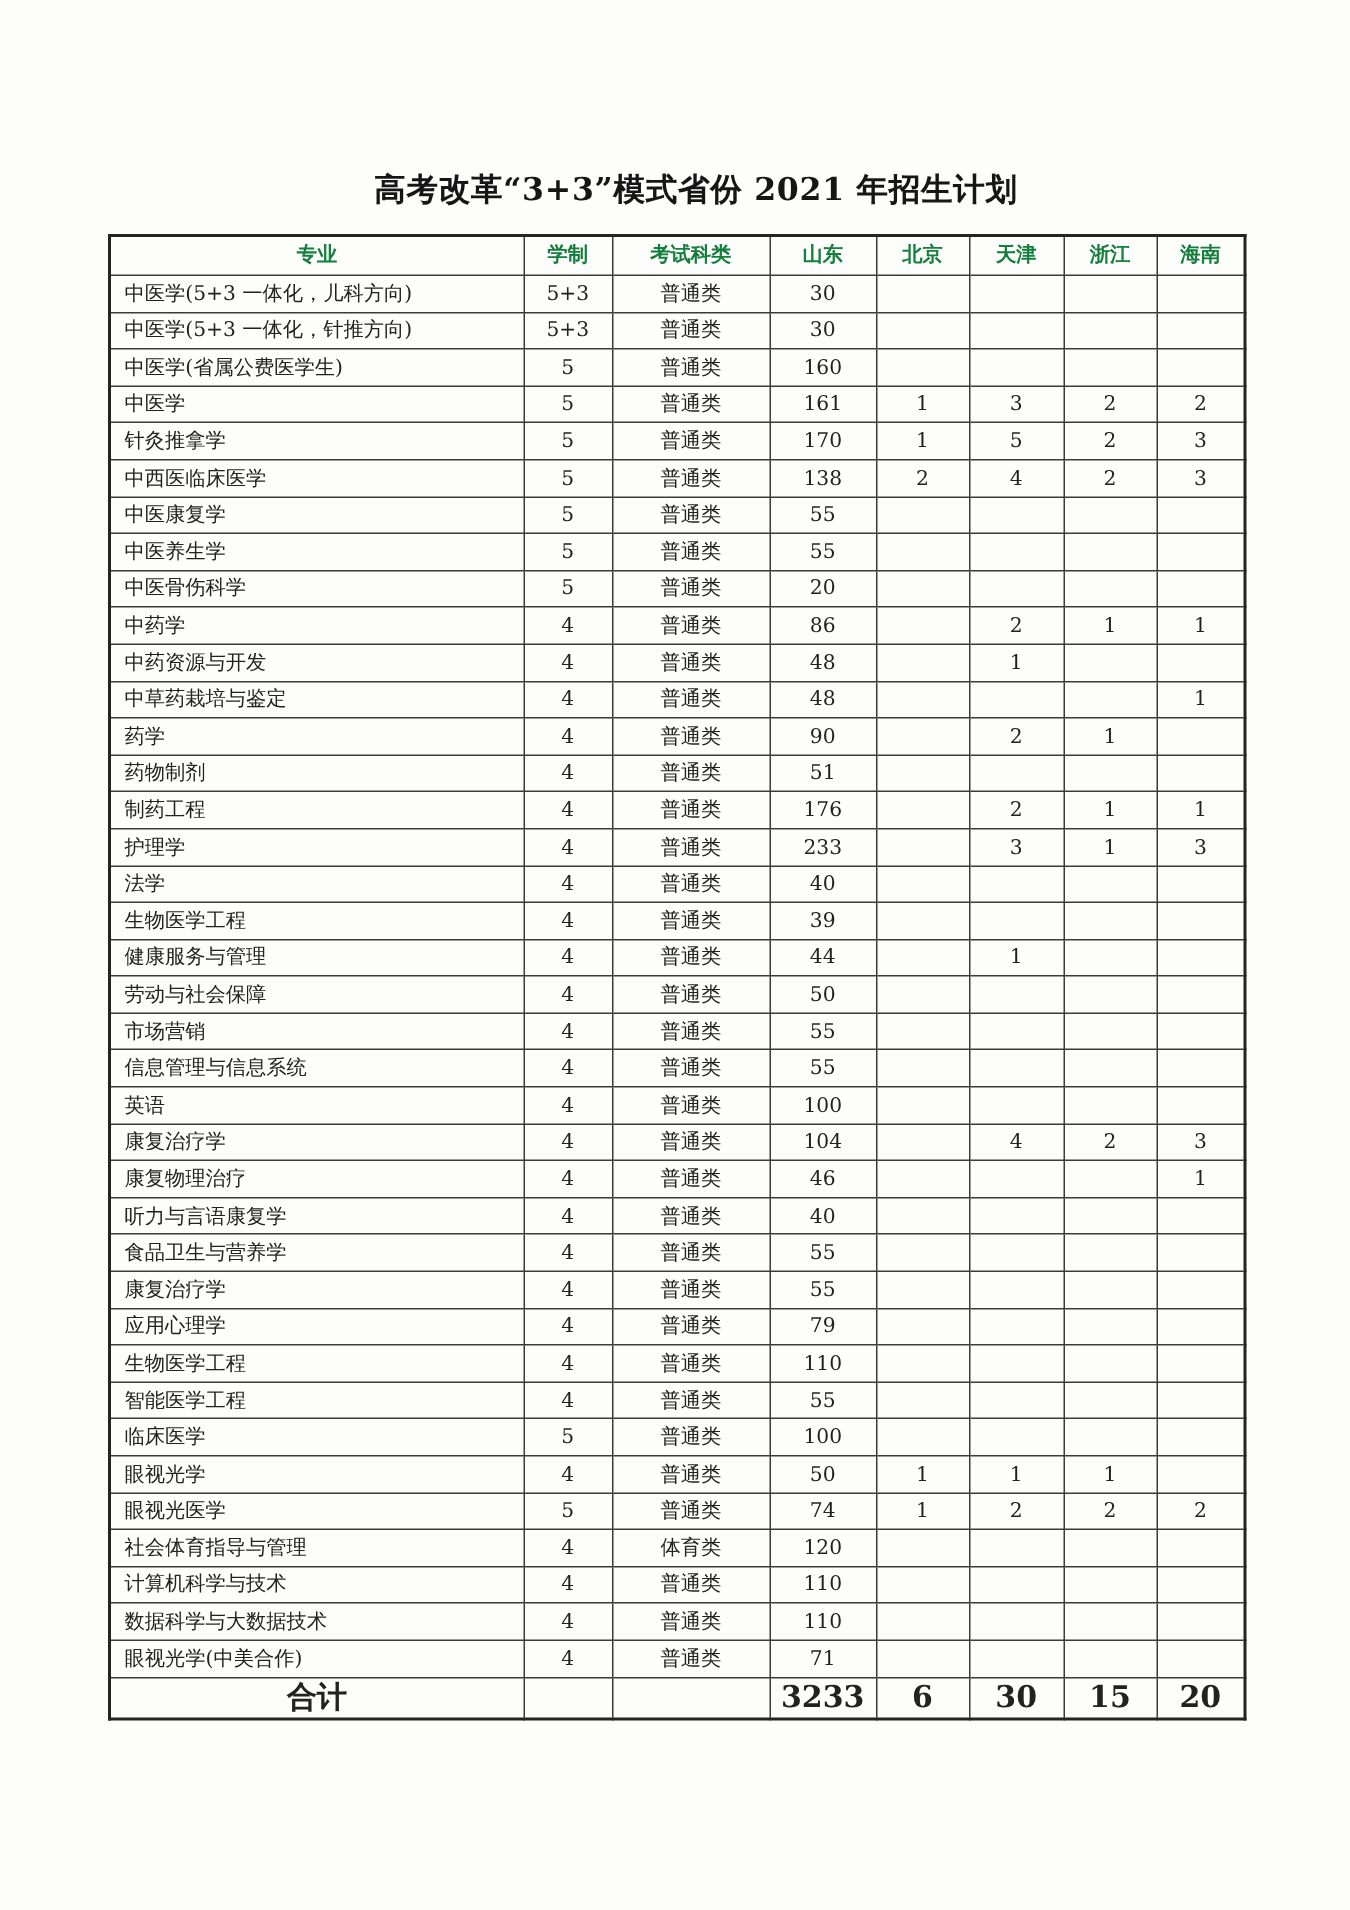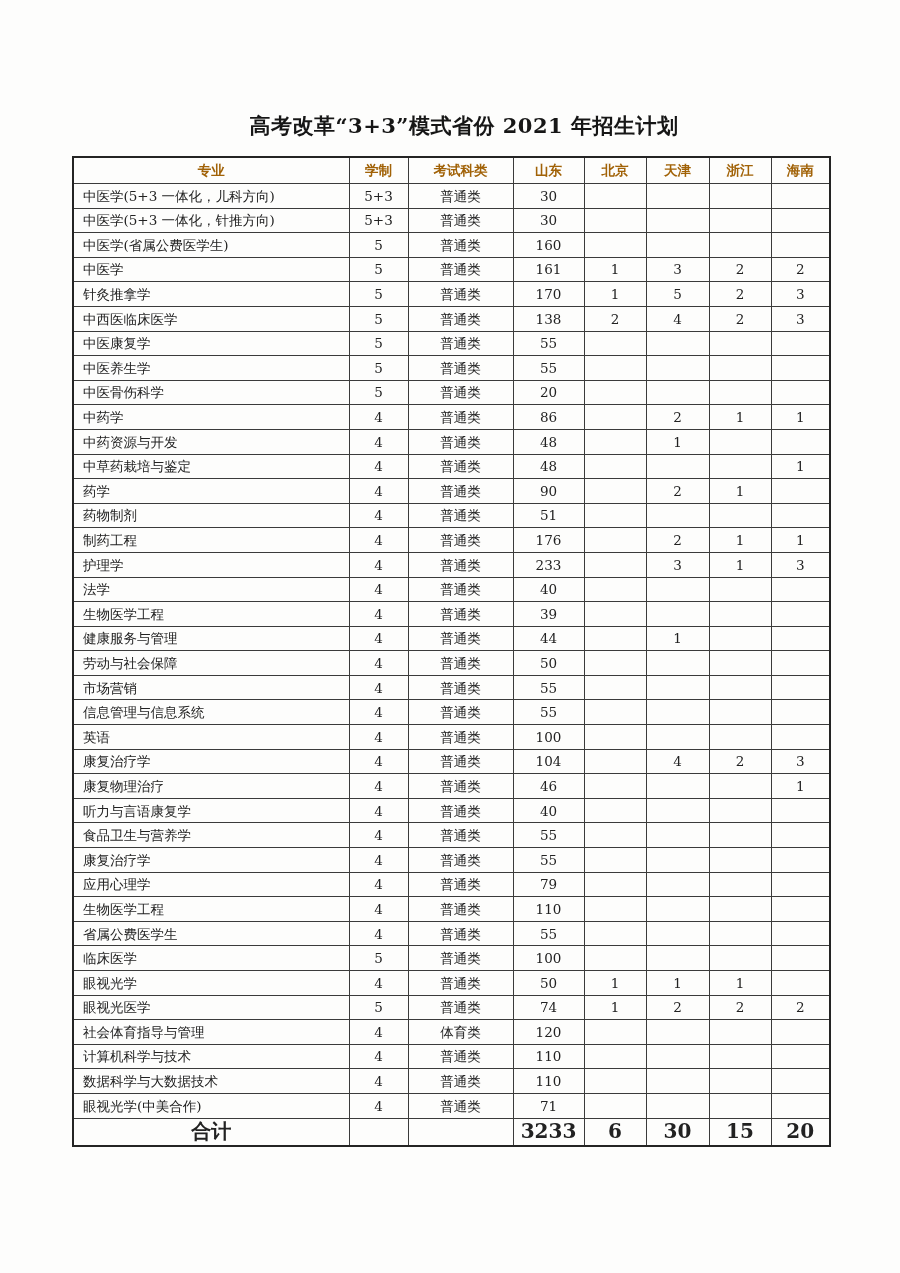--- a/index.html
+++ b/index.html
@@ -41,21 +41,21 @@
     font-size: 13.5px;
     line-height: 1.05;
     overflow: hidden;
     white-space: nowrap;
     color: #222222;
   }
   .plan-table th {
     font-weight: bold;
     text-align: center;
     height: 25px;
-    color: #a16207;
+    color: #15803d;
   }
   .plan-table td.left   { text-align: left;  padding-left: 9px; }
   .plan-table td.center { text-align: center; }
   .plan-table tfoot td  { font-weight: bold; height: 26px; font-size: 20px; }
 </style>
 </head>
 <body>
 
 <div class="page">
 
@@ -379,21 +379,21 @@
           <td class="left">生物医学工程</td>
           <td class="center">4</td>
           <td class="center">普通类</td>
           <td class="center">110</td>
           <td class="center"></td>
           <td class="center"></td>
           <td class="center"></td>
           <td class="center"></td>
         </tr>
         <tr>
-          <td class="left">省属公费医学生</td>
+          <td class="left">智能医学工程</td>
           <td class="center">4</td>
           <td class="center">普通类</td>
           <td class="center">55</td>
           <td class="center"></td>
           <td class="center"></td>
           <td class="center"></td>
           <td class="center"></td>
         </tr>
         <tr>
           <td class="left">临床医学</td>

